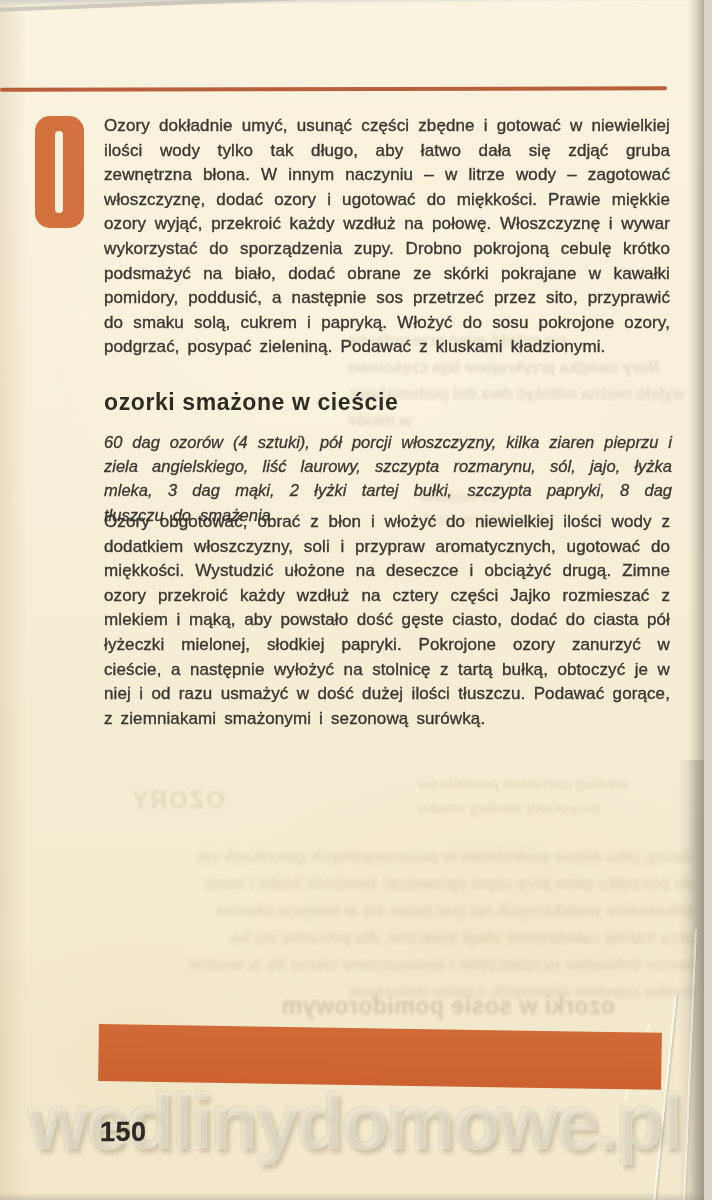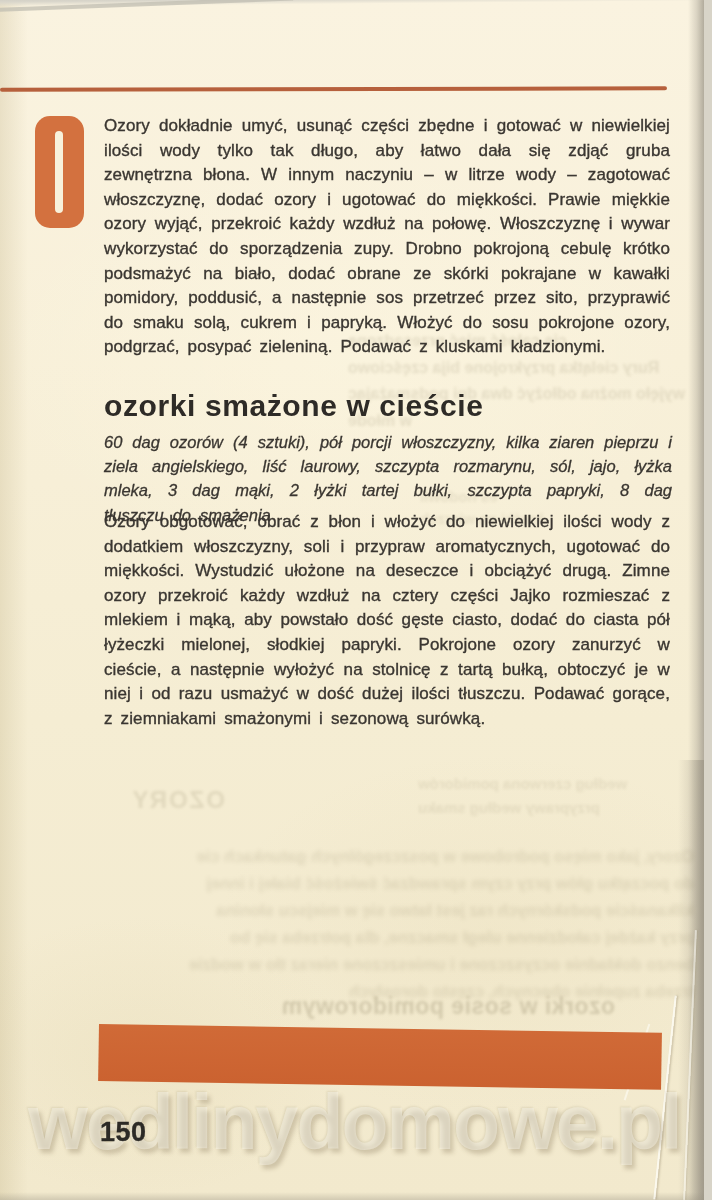--- a/index.html
+++ b/index.html
@@ -50,21 +50,21 @@
   .bodytext{
     position:absolute;left:104px;width:566px;
     color:#3a3631;font-size:17px;line-height:24.6px;
     text-align:justify;word-spacing:3.2px;letter-spacing:.1px;
     -webkit-text-stroke:.35px #3a3631;
   }
   .intro{top:114px;}
   .instructions{top:510px;}
   .recipe-title{
     position:absolute;left:104px;top:389px;
-    color:#2e2b27;font-size:30px;font-weight:700;letter-spacing:.6px;
+    color:#2e2b27;font-size:23px;font-weight:700;letter-spacing:.6px;
   }
   .ingredients{
     position:absolute;left:104px;top:430px;width:568px;
     color:#3a3631;font-style:italic;font-size:16.5px;line-height:24.2px;
     text-align:justify;word-spacing:4.5px;
     -webkit-text-stroke:.3px #3a3631;
   }
 
   .bottom-bar{position:absolute;left:99px;top:1024px;width:563px;height:57px;
     background:linear-gradient(180deg,#d06a37,#cb6230);

